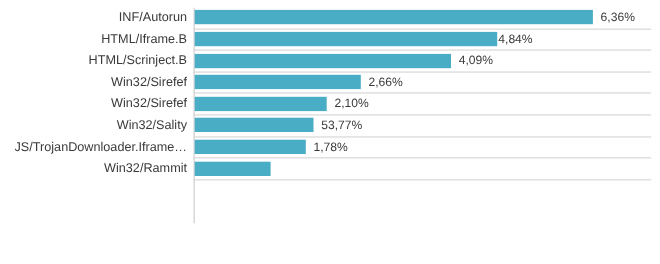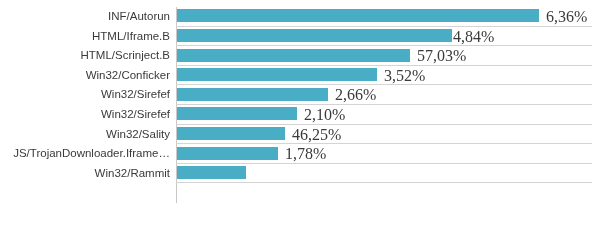--- a/index.html
+++ b/index.html
@@ -75,24 +75,23 @@
   .bar {
     height: 13px;
     background: #49ADC6;
   }
 
   .value-label {
     position: absolute;
     top: 0;
     height: 19.6px;
     line-height: 19.0px;
-    font-size: 16px;
+    font-size: 11px;
     color: #3a3a3a;
     white-space: nowrap;
-    font-family: Liberation Serif, serif;
   }
 
   
   .axis-y {
     position: absolute;
     left: 176px;
     top: 7px;
     width: 1px;
     height: 196px;
     background: #c9c9c9;
@@ -121,29 +120,21 @@
           <div class="bar" style="background: rgb(73, 173, 198);"></div>
         </div>
         <div class="value-label" style="left: 453px;">4,84%</div>
       </div>
       <div class="row">
         <div class="cat-label"><span>HTML/Scrinject.B</span></div>
         <div class="gridline"></div>
         <div class="bar-wrap" style="width: 233px;">
           <div class="bar" style="background: rgb(73, 173, 198);"></div>
         </div>
-        <div class="value-label" style="left: 417px;">57,03%</div>
-      </div>
-      <div class="row">
-        <div class="cat-label"><span>Win32/Conficker</span></div>
-        <div class="gridline"></div>
-        <div class="bar-wrap" style="width: 200px;">
-          <div class="bar" style="background: rgb(73, 173, 198);"></div>
-        </div>
-        <div class="value-label" style="left: 384px;">3,52%</div>
+        <div class="value-label" style="left: 417px;">4,09%</div>
       </div>
       <div class="row">
         <div class="cat-label"><span>Win32/Sirefef</span></div>
         <div class="gridline"></div>
         <div class="bar-wrap" style="width: 151px;">
           <div class="bar" style="background: rgb(73, 173, 198);"></div>
         </div>
         <div class="value-label" style="left: 335px;">2,66%</div>
       </div>
       <div class="row">
@@ -153,21 +144,21 @@
           <div class="bar" style="background: rgb(73, 173, 198);"></div>
         </div>
         <div class="value-label" style="left: 304px;">2,10%</div>
       </div>
       <div class="row">
         <div class="cat-label"><span>Win32/Sality</span></div>
         <div class="gridline"></div>
         <div class="bar-wrap" style="width: 108px;">
           <div class="bar" style="background: rgb(73, 173, 198);"></div>
         </div>
-        <div class="value-label" style="left: 292px;">46,25%</div>
+        <div class="value-label" style="left: 292px;">53,77%</div>
       </div>
       <div class="row">
         <div class="cat-label"><span>JS/TrojanDownloader.Iframe…</span></div>
         <div class="gridline"></div>
         <div class="bar-wrap" style="width: 101px;">
           <div class="bar" style="background: rgb(73, 173, 198);"></div>
         </div>
         <div class="value-label" style="left: 285px;">1,78%</div>
       </div>
       <div class="row">

